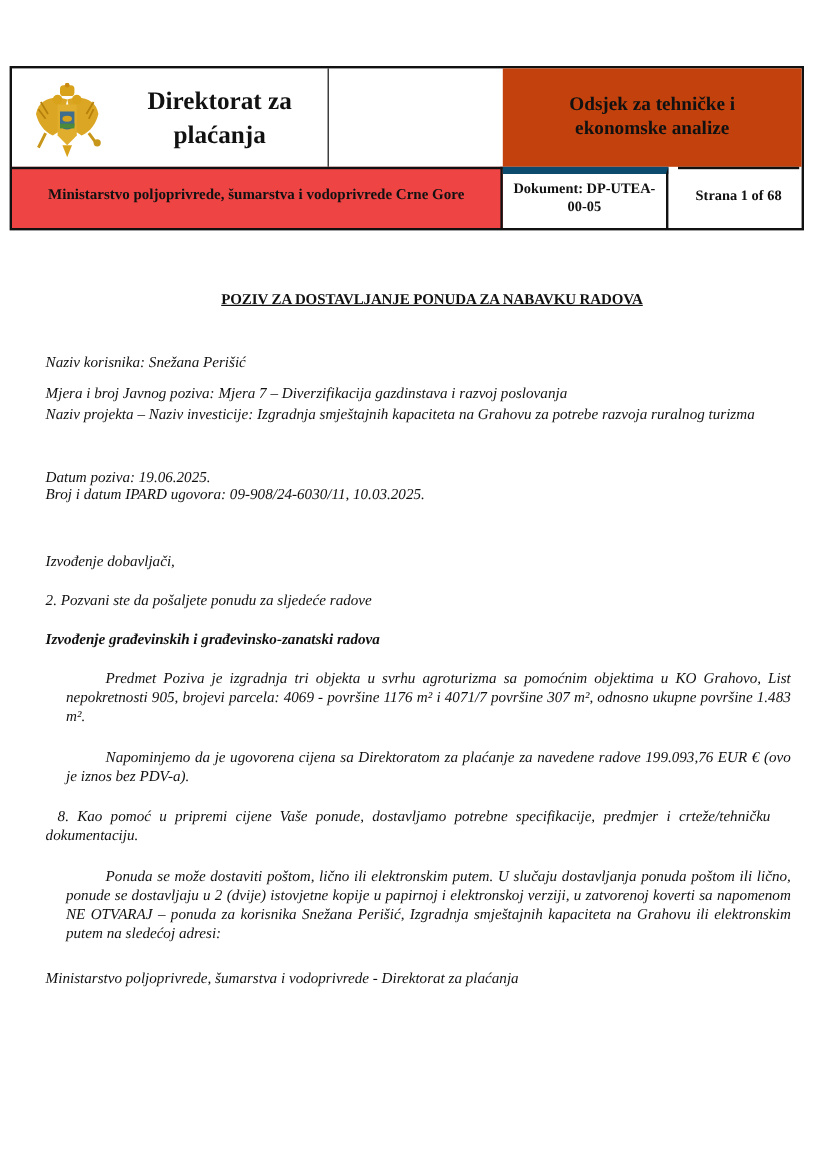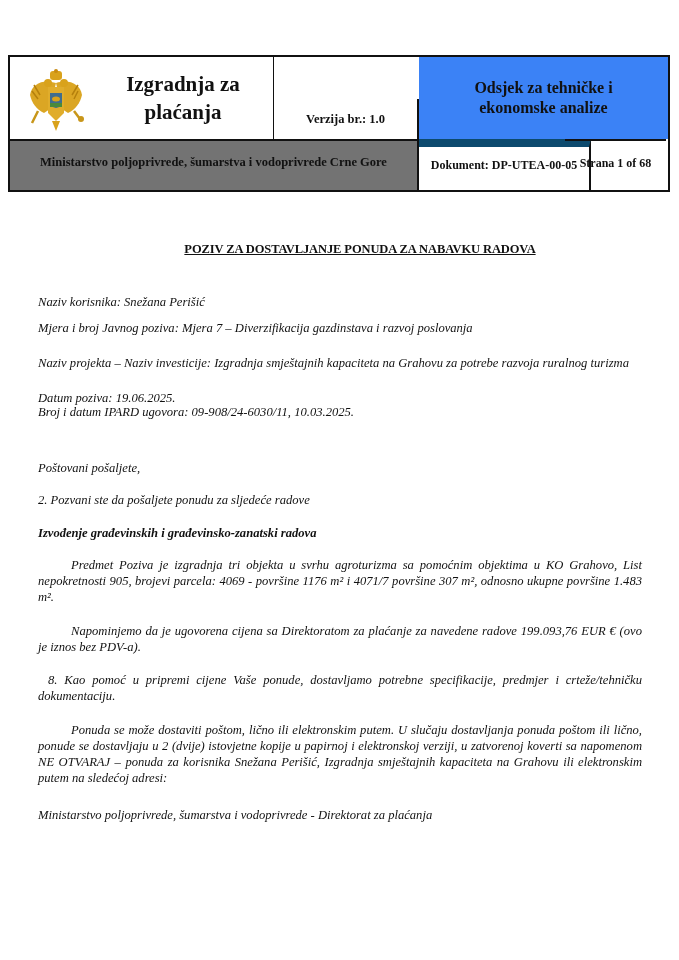--- a/index.html
+++ b/index.html
@@ -8,33 +8,33 @@
       font-family: "Liberation Serif", "DejaVu Serif", serif; color: #111;
     }
     .hdr {
       position: absolute; left: 8px; top: 55px; width: 662px; height: 137px;
       border: 2px solid #111; box-sizing: border-box;
     }
     .cell { position: absolute; box-sizing: border-box; display: flex; align-items: center; justify-content: center; text-align: center; font-weight: bold; }
     .c-logo { left: 0; top: 0; width: 264px; height: 82px; border-right: 1.5px solid #111; }
     .c-pol  { left: 264px; top: 0; width: 145px; height: 42px; border-right: 2px solid #111; border-bottom: 3px double #111; font-size: 12px; line-height: 15px; padding: 0 4px; }
     .c-ver  { left: 264px; top: 42px; width: 145px; height: 40px; border-right: 2px solid #111; font-size: 12.5px; }
-    .c-dept { left: 409px; top: 0; width: 249px; height: 82px; background: #3b82f6; font-size: 16px; line-height: 20px; padding: 0 20px; }
-    .c-min  { left: 0; top: 82px; width: 409px; height: 51px; background: #737373; border-top: 2px solid #111; border-right: 2px solid #111; font-size: 12.5px; line-height: 16px; padding: 0 6px 8px; }
-    .c-doc  { left: 409px; top: 82px; width: 172px; height: 51px; border-top: 8px solid #0c4a6e; border-right: 2px solid #111; font-size: 12px; line-height: 15px; padding: 0 4px 6px; }
+    .c-dept { left: 409px; top: 0; width: 249px; height: 82px; background: #c2410c; font-size: 16px; line-height: 20px; padding: 0 20px; }
+    .c-min  { left: 0; top: 82px; width: 409px; height: 51px; background: #ef4444; border-top: 2px solid #111; border-right: 2px solid #111; font-size: 12.5px; line-height: 16px; padding: 0 6px 8px; }
+    .c-doc  { left: 409px; top: 82px; width: 138px; height: 51px; border-top: 6px solid #0c4a6e; border-right: 2px solid #111; font-size: 12px; line-height: 15px; padding: 0 4px 6px; }
     .c-pg   { left: 555px; top: 82px; width: 101px; height: 51px; border-top: 2px solid #111; font-size: 12px; padding-bottom: 4px; }
     .logo-wrap { position: absolute; left: 16px; top: 12px; width: 60px; height: 64px; }
     .logo-title { position: absolute; left: 88px; top: 0; width: 170px; height: 82px; display: flex; align-items: center; justify-content: center; font-size: 21px; line-height: 28px; font-weight: bold; text-align: center; }
 
     .title {
       position: absolute; left: 0; top: 242px; width: 720px; text-align: center;
       font-weight: bold; font-size: 12.5px; text-decoration: underline; letter-spacing: -0.1px;
     }
     .p { position: absolute; left: 38px; width: 604px; font-size: 12.6px; line-height: 16px; text-align: justify; font-style: italic; }
-    .p.indent { text-indent: 33px; }
+    .p.indent { text-indent: 33px; margin-left: 17px; }
     .bold { font-weight: bold; }
   </style>
 </head>
 <body>
 
 <div class="hdr">
   <div class="cell c-logo">
     <div class="logo-wrap">
       <svg width="60" height="64" viewBox="0 0 60 64">
 
@@ -52,37 +52,36 @@
 
         <path d="M24 24 L36 24 L36 36 Q30 42 24 36 Z" fill="#3f6d8e"></path>
         <rect x="24" y="34" width="12" height="4" fill="#4a8a3a"></rect>
         <ellipse cx="30" cy="30" rx="4" ry="2.5" fill="#d9a21b"></ellipse>
 
         <path d="M26 52 L30 62 L34 52 Z" fill="#d9a21b"></path>
         <path d="M12 42 L6 54 M48 42 L54 50" stroke="#c8961a" stroke-width="2.5"></path>
         <circle cx="55" cy="50" r="3" fill="#c8961a"></circle>
       </svg>
     </div>
-    <div class="logo-title">Izgradnja za plaćanja</div>
+    <div class="logo-title">Direktorat za plaćanja</div>
   </div>
-  <div class="cell c-ver">Verzija br.: 1.0</div>
   <div class="cell c-dept">Odsjek za tehničke i ekonomske analize</div>
   <div class="cell c-min">Ministarstvo poljoprivrede, šumarstva i vodoprivrede Crne Gore</div>
   <div class="cell c-doc">Dokument: DP-UTEA-00-05</div>
   <div class="cell c-pg">Strana 1 of 68</div>
 </div>
 
 <div class="title">POZIV ZA DOSTAVLJANJE PONUDA ZA NABAVKU RADOVA</div>
 
 <div class="p" style="top:294px">Naziv korisnika: Snežana Perišić</div>
 <div class="p" style="top:320px">Mjera i broj Javnog poziva: Mjera 7 – Diverzifikacija gazdinstava i razvoj poslovanja</div>
-<div class="p" style="top:355px">Naziv projekta – Naziv investicije: Izgradnja smještajnih kapaciteta na Grahovu za potrebe razvoja ruralnog turizma</div>
+<div class="p" style="top:337px">Naziv projekta – Naziv investicije: Izgradnja smještajnih kapaciteta na Grahovu za potrebe razvoja ruralnog turizma</div>
 <div class="p" style="top:390px">Datum poziva: 19.06.2025.</div>
 <div class="p" style="top:404px">Broj i datum IPARD ugovora: 09-908/24-6030/11, 10.03.2025.</div>
 
-<div class="p" style="top:460px">Poštovani pošaljete,</div>
+<div class="p" style="top:460px">Izvođenje dobavljači,</div>
 <div class="p" style="top:492px">2.  Pozvani ste da pošaljete ponudu za sljedeće radove</div>
 <div class="p bold" style="top:525px">Izvođenje građevinskih i građevinsko-zanatski radova</div>
 <div class="p indent" style="top:557px">Predmet Poziva je izgradnja tri objekta u svrhu agroturizma sa pomoćnim objektima u KO Grahovo, List nepokretnosti 905, brojevi parcela: 4069 - površine 1176 m² i 4071/7 površine 307 m², odnosno ukupne površine 1.483 m².</div>
 <div class="p indent" style="top:623px">Napominjemo da je ugovorena cijena sa Direktoratom za plaćanje za navedene radove 199.093,76 EUR € (ovo je iznos bez PDV-a).</div>
 <div class="p" style="top:672px; text-indent: 10px;">8. Kao pomoć u pripremi cijene Vaše ponude, dostavljamo potrebne specifikacije, predmjer i crteže/tehničku dokumentaciju.</div>
 <div class="p indent" style="top:722px">Ponuda se  može dostaviti poštom, lično ili elektronskim putem. U slučaju dostavljanja ponuda poštom ili lično, ponude se dostavljaju u 2 (dvije) istovjetne  kopije u papirnoj i elektronskoj verziji, u zatvorenoj koverti sa napomenom NE OTVARAJ – ponuda za korisnika Snežana Perišić, Izgradnja smještajnih kapaciteta na Grahovu ili elektronskim putem na sledećoj adresi:</div>
 <div class="p" style="top:807px">Ministarstvo poljoprivrede, šumarstva i vodoprivrede - Direktorat za plaćanja</div>
 
 </body></html>

